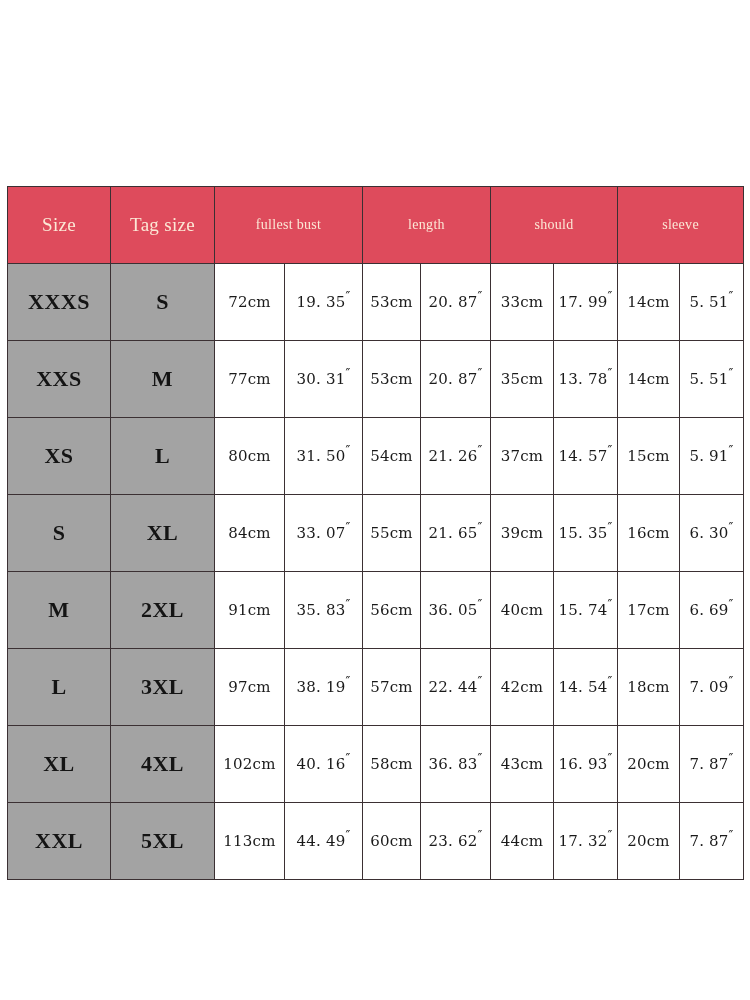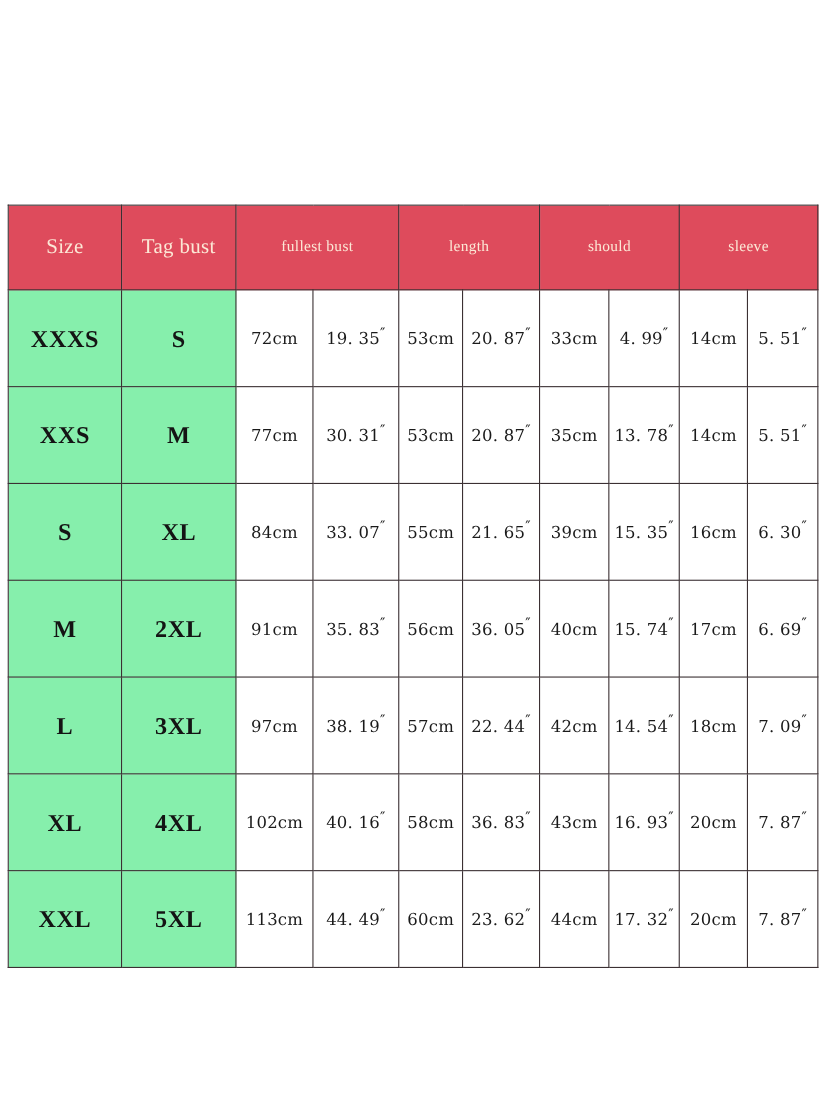--- a/index.html
+++ b/index.html
@@ -50,21 +50,21 @@
   thead th.h-size,
   thead th.h-tag {
     font-size: 19px;
   }
 
   
   tbody tr {
     height: 77px;
   }
   td.sz-cell {
-    background: #86efac;
+    background: #a3a3a3;
     color: #141414;
     font-size: 22px;
     font-weight: bold;
     letter-spacing: 0.5px;
   }
   td.meas-cell {
     background: #ffffff;
     color: #1a1a1a;
     font-size: 15px;
     font-family: "DejaVu Serif", "Liberation Serif", serif;
@@ -101,54 +101,66 @@
       <col class="c-cm2">
         <col class="c-in2">
       <col class="c-cm3">
         <col class="c-in3">
       <col class="c-cm4">
         <col class="c-in4">
     </colgroup>
     <thead>
       <tr>
         <th class="h-size" rowspan="1">Size</th>
-        <th class="h-tag" rowspan="1">Tag bust</th>
+        <th class="h-tag" rowspan="1">Tag size</th>
         <th colspan="2">fullest bust</th>
         <th colspan="2">length</th>
         <th colspan="2">should</th>
         <th colspan="2">sleeve</th>
       </tr>
     </thead>
     <tbody id="chart-body">
 
     <tr>
           <td class="sz-cell">XXXS</td>
           <td class="sz-cell">S</td>
           <td class="meas-cell">72cm</td>
           <td class="meas-cell"><span>19. 35</span><span class="inch-mark">″</span></td>
           <td class="meas-cell">53cm</td>
           <td class="meas-cell"><span>20. 87</span><span class="inch-mark">″</span></td>
           <td class="meas-cell">33cm</td>
-          <td class="meas-cell"><span>4. 99</span><span class="inch-mark">″</span></td>
+          <td class="meas-cell"><span>17. 99</span><span class="inch-mark">″</span></td>
           <td class="meas-cell">14cm</td>
           <td class="meas-cell"><span>5. 51</span><span class="inch-mark">″</span></td>
         </tr>
         <tr>
           <td class="sz-cell">XXS</td>
           <td class="sz-cell">M</td>
           <td class="meas-cell">77cm</td>
           <td class="meas-cell"><span>30. 31</span><span class="inch-mark">″</span></td>
           <td class="meas-cell">53cm</td>
           <td class="meas-cell"><span>20. 87</span><span class="inch-mark">″</span></td>
           <td class="meas-cell">35cm</td>
           <td class="meas-cell"><span>13. 78</span><span class="inch-mark">″</span></td>
           <td class="meas-cell">14cm</td>
           <td class="meas-cell"><span>5. 51</span><span class="inch-mark">″</span></td>
         </tr>
         <tr>
+          <td class="sz-cell">XS</td>
+          <td class="sz-cell">L</td>
+          <td class="meas-cell">80cm</td>
+          <td class="meas-cell"><span>31. 50</span><span class="inch-mark">″</span></td>
+          <td class="meas-cell">54cm</td>
+          <td class="meas-cell"><span>21. 26</span><span class="inch-mark">″</span></td>
+          <td class="meas-cell">37cm</td>
+          <td class="meas-cell"><span>14. 57</span><span class="inch-mark">″</span></td>
+          <td class="meas-cell">15cm</td>
+          <td class="meas-cell"><span>5. 91</span><span class="inch-mark">″</span></td>
+        </tr>
+        <tr>
           <td class="sz-cell">S</td>
           <td class="sz-cell">XL</td>
           <td class="meas-cell">84cm</td>
           <td class="meas-cell"><span>33. 07</span><span class="inch-mark">″</span></td>
           <td class="meas-cell">55cm</td>
           <td class="meas-cell"><span>21. 65</span><span class="inch-mark">″</span></td>
           <td class="meas-cell">39cm</td>
           <td class="meas-cell"><span>15. 35</span><span class="inch-mark">″</span></td>
           <td class="meas-cell">16cm</td>
           <td class="meas-cell"><span>6. 30</span><span class="inch-mark">″</span></td>

